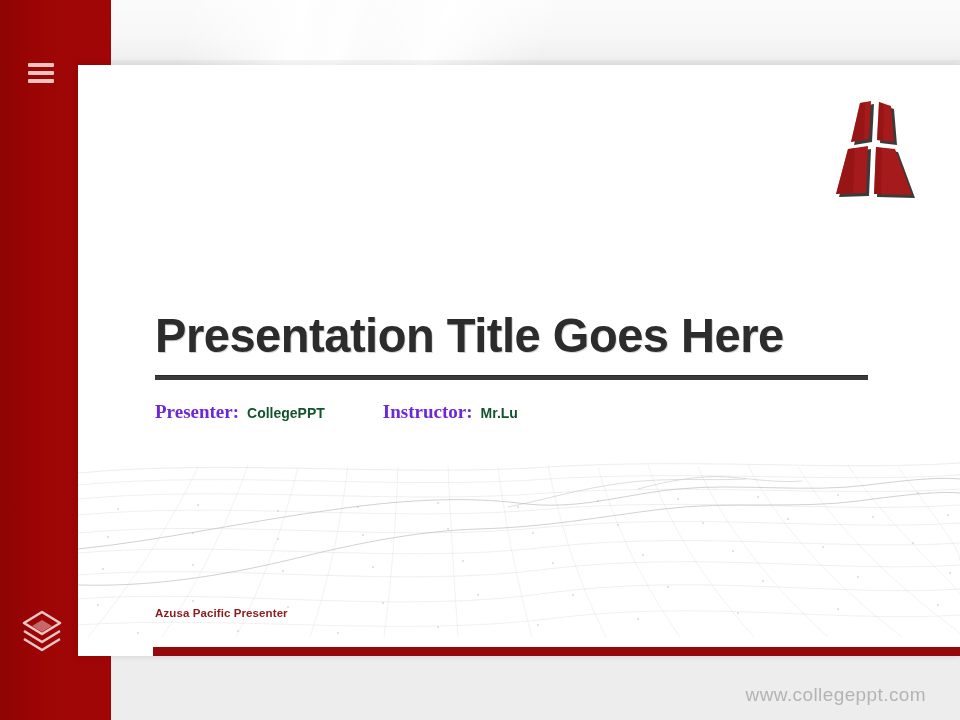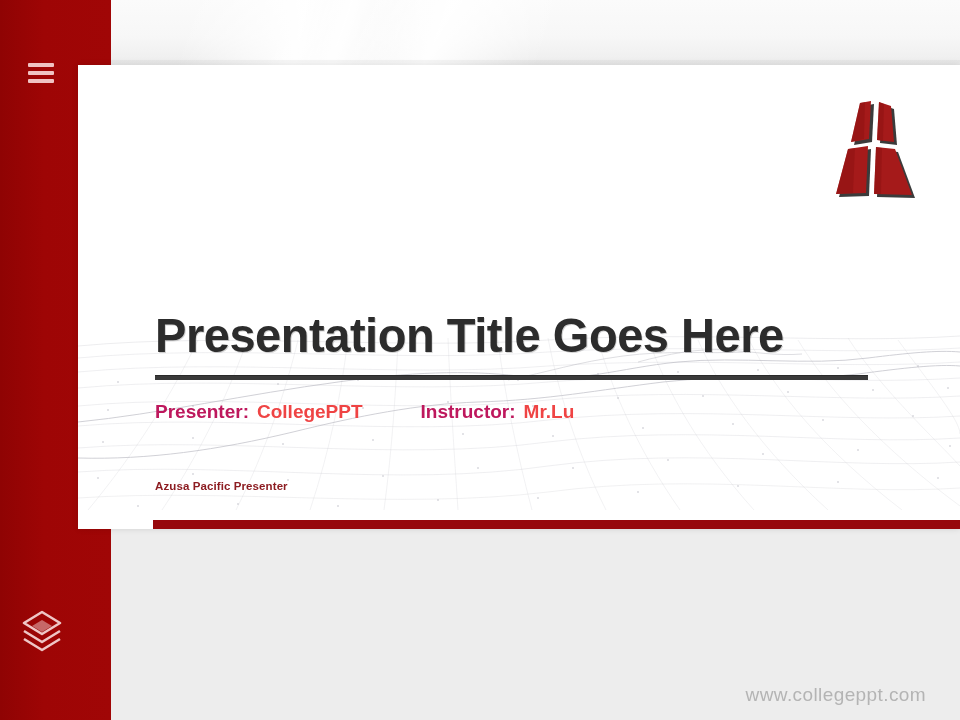--- a/index.html
+++ b/index.html
@@ -83,21 +83,21 @@
     position: absolute;
     left: 19px; top: 606px;
     width: 46px; height: 50px;
     cursor: pointer;
   }
 
   
   #slide {
     position: absolute;
     left: 78px; top: 65px;
-    width: 882px; height: 464px;
+    width: 882px; height: 591px;
     background: #ffffff;
     box-shadow: 0 0 6px rgba(0,0,0,.12);
     overflow: hidden;
   }
 
   
   #mesh {
     position: absolute;
     left: 0; bottom: 19px;
     width: 882px; height: 200px;
@@ -141,27 +141,28 @@
     margin-top: 21px;
     display: flex;
     align-items: baseline;
     white-space: nowrap;
   }
   .meta-item { display: flex; align-items: baseline; }
   .meta-item.second { margin-left: 58px; justify-content: space-between; }
   .meta-label {
     font-size: 19px;
     font-weight: bold;
-    color: #be185d;
+    color: #6d28d9;
     margin-right: 8px;
+    font-family: Liberation Serif, serif;
   }
   .meta-value {
-    font-size: 19px;
+    font-size: 14px;
     font-weight: bold;
-    color: #ef4444;
+    color: #14532d;
   }
 
   
   #univ {
     position: absolute;
     left: 77px; bottom: 37px;
     font-size: 11.5px;
     font-weight: bold;
     color: #8d1d22;
     letter-spacing: .1px;

